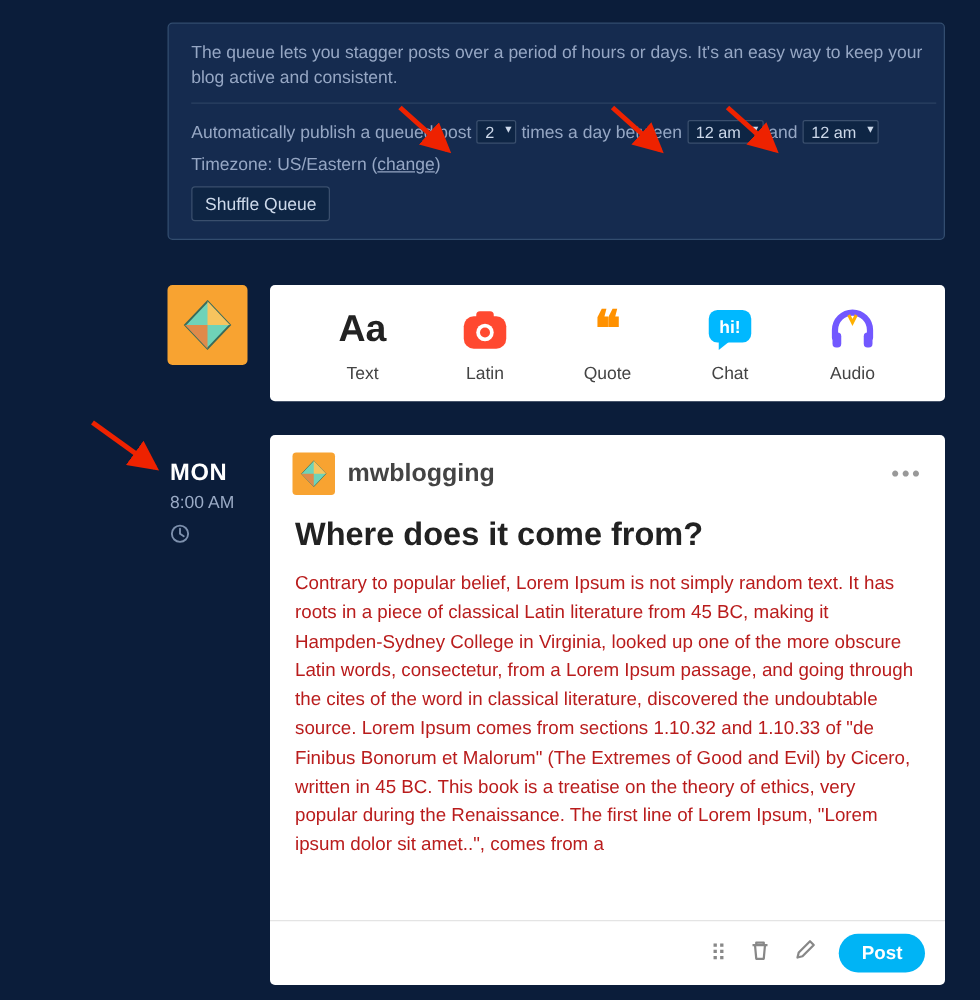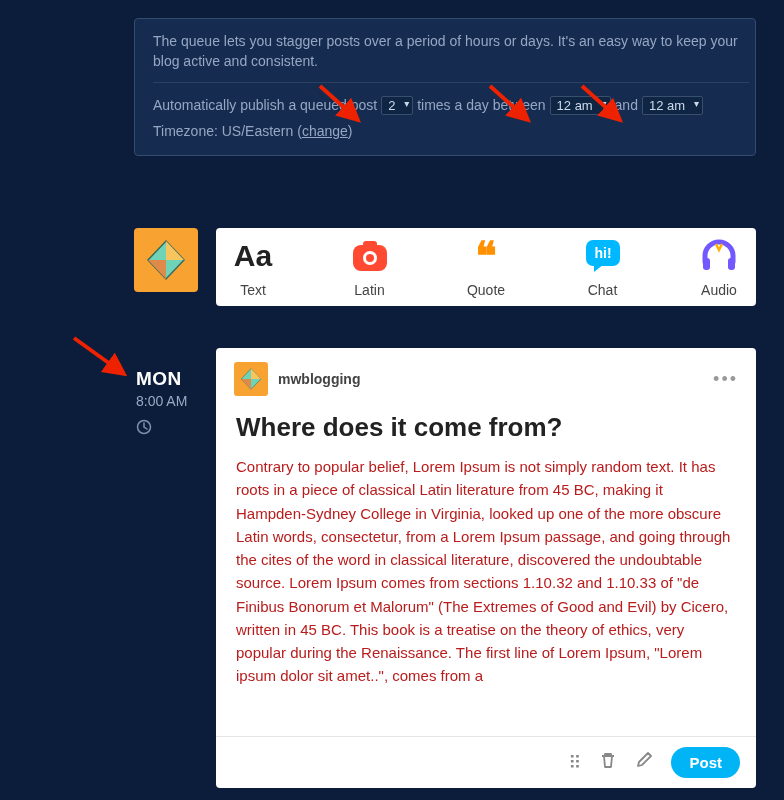--- a/index.html
+++ b/index.html
@@ -70,25 +70,25 @@
     display: flex; align-items: center; justify-content: center;
   }
   .avatar-svg { width: 44px; height: 44px; }
 
   
   .compose-bar {
     position: absolute;
     left: 216px;
     top: 228px;
     width: 540px;
-    height: 78px;
+    height: 93px;
     background: #fff;
     border-radius: 4px;
     display: flex;
-    justify-content: space-between;
+    justify-content: center;
     align-items: center;
     padding: 10px 4px;
     gap: 32px;
   }
   .compose-item {
     display: flex; flex-direction: column; align-items: center;
     width: 66px;
     cursor: pointer;
   }
   .compose-icon { font-size: 34px; height: 40px; display:flex; align-items:center; justify-content:center; }
@@ -128,21 +128,21 @@
   }
   .post-header {
     display: flex; align-items: center;
     padding: 14px 18px 6px 18px;
   }
   .post-avatar {
     width: 34px; height: 34px; background: #f8a331; border-radius: 3px;
     display:flex; align-items:center; justify-content:center;
     margin-right: 10px;
   }
-  .post-user { font-size: 14px; font-weight: 600; color: #444; }
+  .post-user { font-size: 20px; font-weight: 600; color: #444; }
   .post-menu { margin-left: auto; color: #999; font-size: 18px; letter-spacing: 2px; cursor:pointer; }
   .post-title {
     font-size: 26px; font-weight: 600; color: #222;
     padding: 10px 20px 8px 20px;
   }
   .post-body {
     font-size: 15px; color: #b91c1c; line-height: 1.55;
     padding: 4px 20px;
     flex: 1;
     overflow: hidden;
@@ -175,20 +175,21 @@
     <span>Automatically publish a queued post</span>
     <span class="sel-wrap"><select class="queue-select"><option>2</option></select></span>
     <span>times a day between</span>
     <span class="sel-wrap"><select class="queue-select"><option>12 am</option></select></span>
     <span>and</span>
     <span class="sel-wrap"><select class="queue-select"><option>12 am</option></select></span>
   </div>
   <div>
     <span>Timezone: US/Eastern (</span><span class="tz-link">change</span><span>)</span>
   </div>
+  <button class="shuffle-btn">Shuffle Queue</button>
 </div>
 
 <div class="avatar-box">
   <svg class="avatar-svg" viewBox="0 0 44 44">
     <polygon points="22,3 40,22 22,41 4,22" fill="#6fd3b8" stroke="#3a6b5a" stroke-width="1.5"></polygon>
     <polygon points="22,3 40,22 22,22" fill="#f7c45e"></polygon>
     <polygon points="22,41 4,22 22,22" fill="#e08a4a"></polygon>
   </svg>
 </div>
 

